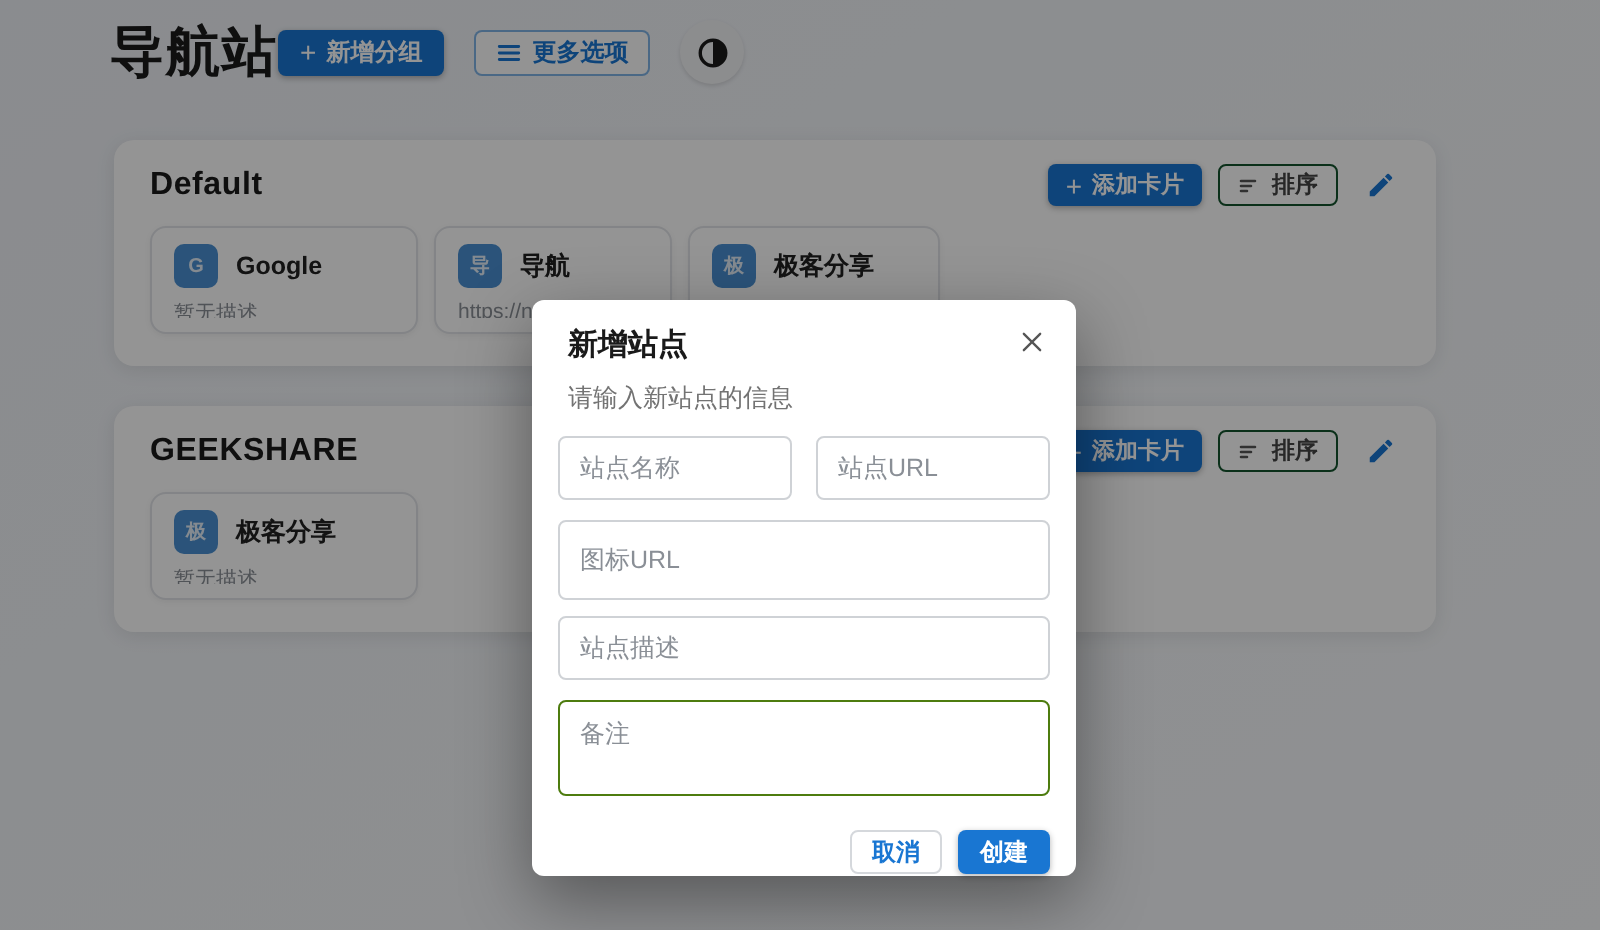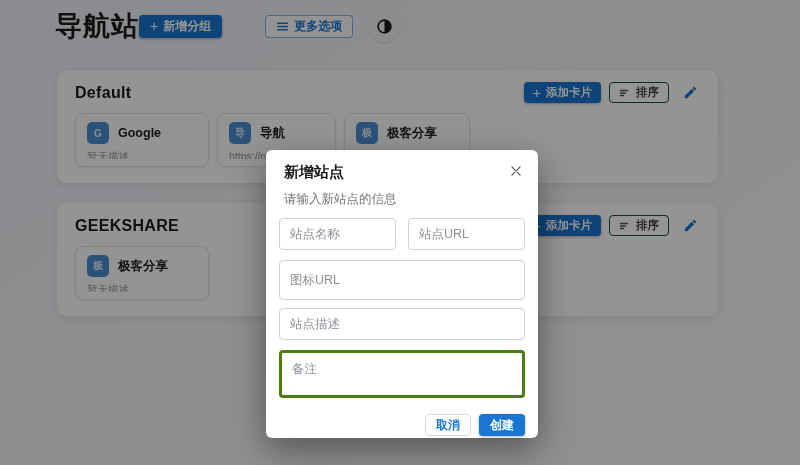--- a/index.html
+++ b/index.html
@@ -20,21 +20,21 @@
   .page-title { font-size: 27px; font-weight: 700; letter-spacing: 1px; }
   .header-actions { display: flex; align-items: center; gap: 15px; margin-top: 2px; }
 
   .btn { display: inline-flex; align-items: center; gap: 5px; border-radius: 4px;
          font-size: 12px; cursor: pointer; white-space: nowrap; }
   .btn-primary { background: #1976d2; color: #fff; border: none;
                  height: 23px; padding: 0 11px; font-weight: 700;
                  box-shadow: 0 1px 3px rgba(0,0,0,.3); }
   .btn-outlined { background: rgba(255,255,255,.85); color: #1976d2;
                   border: 1px solid rgba(25,118,210,.55);
-                  height: 23px; padding: 0 10px; font-weight: 700; margin-left: 28px; }
+                  height: 23px; padding: 0 10px; font-weight: 700; }
   .btn .ico { display: inline-flex; align-items: center; }
   .plus-glyph { font-size: 14px; font-weight: 400; line-height: 1; }
 
   .icon-button {
     width: 32px; height: 32px; border-radius: 50%;
     background: #f2f3f5; border: none; cursor: pointer;
     display: inline-flex; align-items: center; justify-content: center;
     box-shadow: 0 1px 2px rgba(0,0,0,.12);
   }
 
@@ -93,21 +93,21 @@
   .text-input {
     width: 100%; height: 32px; border: 1px solid #cfd2d6; border-radius: 4px;
     font-size: 12.5px; padding: 0 10px; color: #4d7c0f; background: #fff;
     font-family: "Liberation Sans", "DejaVu Sans", sans-serif;
   }
   .text-input::placeholder, .text-area::placeholder { color: #8a8f96; opacity: 1; }
   .input-icon  { margin-top: 10px; height: 40px; }
   .input-desc  { margin-top: 8px; height: 32px; }
   .text-area {
     width: 100%; margin-top: 10px; height: 48px; resize: none;
-    border: 3px solid #4d7c0f; border-radius: 4px;
+    border: 1px solid #4d7c0f; border-radius: 4px;
     font-size: 12.5px; padding: 8px 10px; color: #333;
     font-family: "Liberation Sans", "DejaVu Sans", sans-serif;
   }
   .modal-footer { display: flex; justify-content: flex-end; gap: 8px; padding: 12px 13px 0 13px; align-items: flex-end; }
   .btn-cancel { background: #fff; color: #1976d2; border: 1px solid #d5d8dc;
                 height: 22px; padding: 0 10px; font-size: 12px; font-weight: 700; }
   .btn-create { height: 22px; padding: 0 11px; font-size: 12px; }
 
   svg { display: block; }
 </style>

